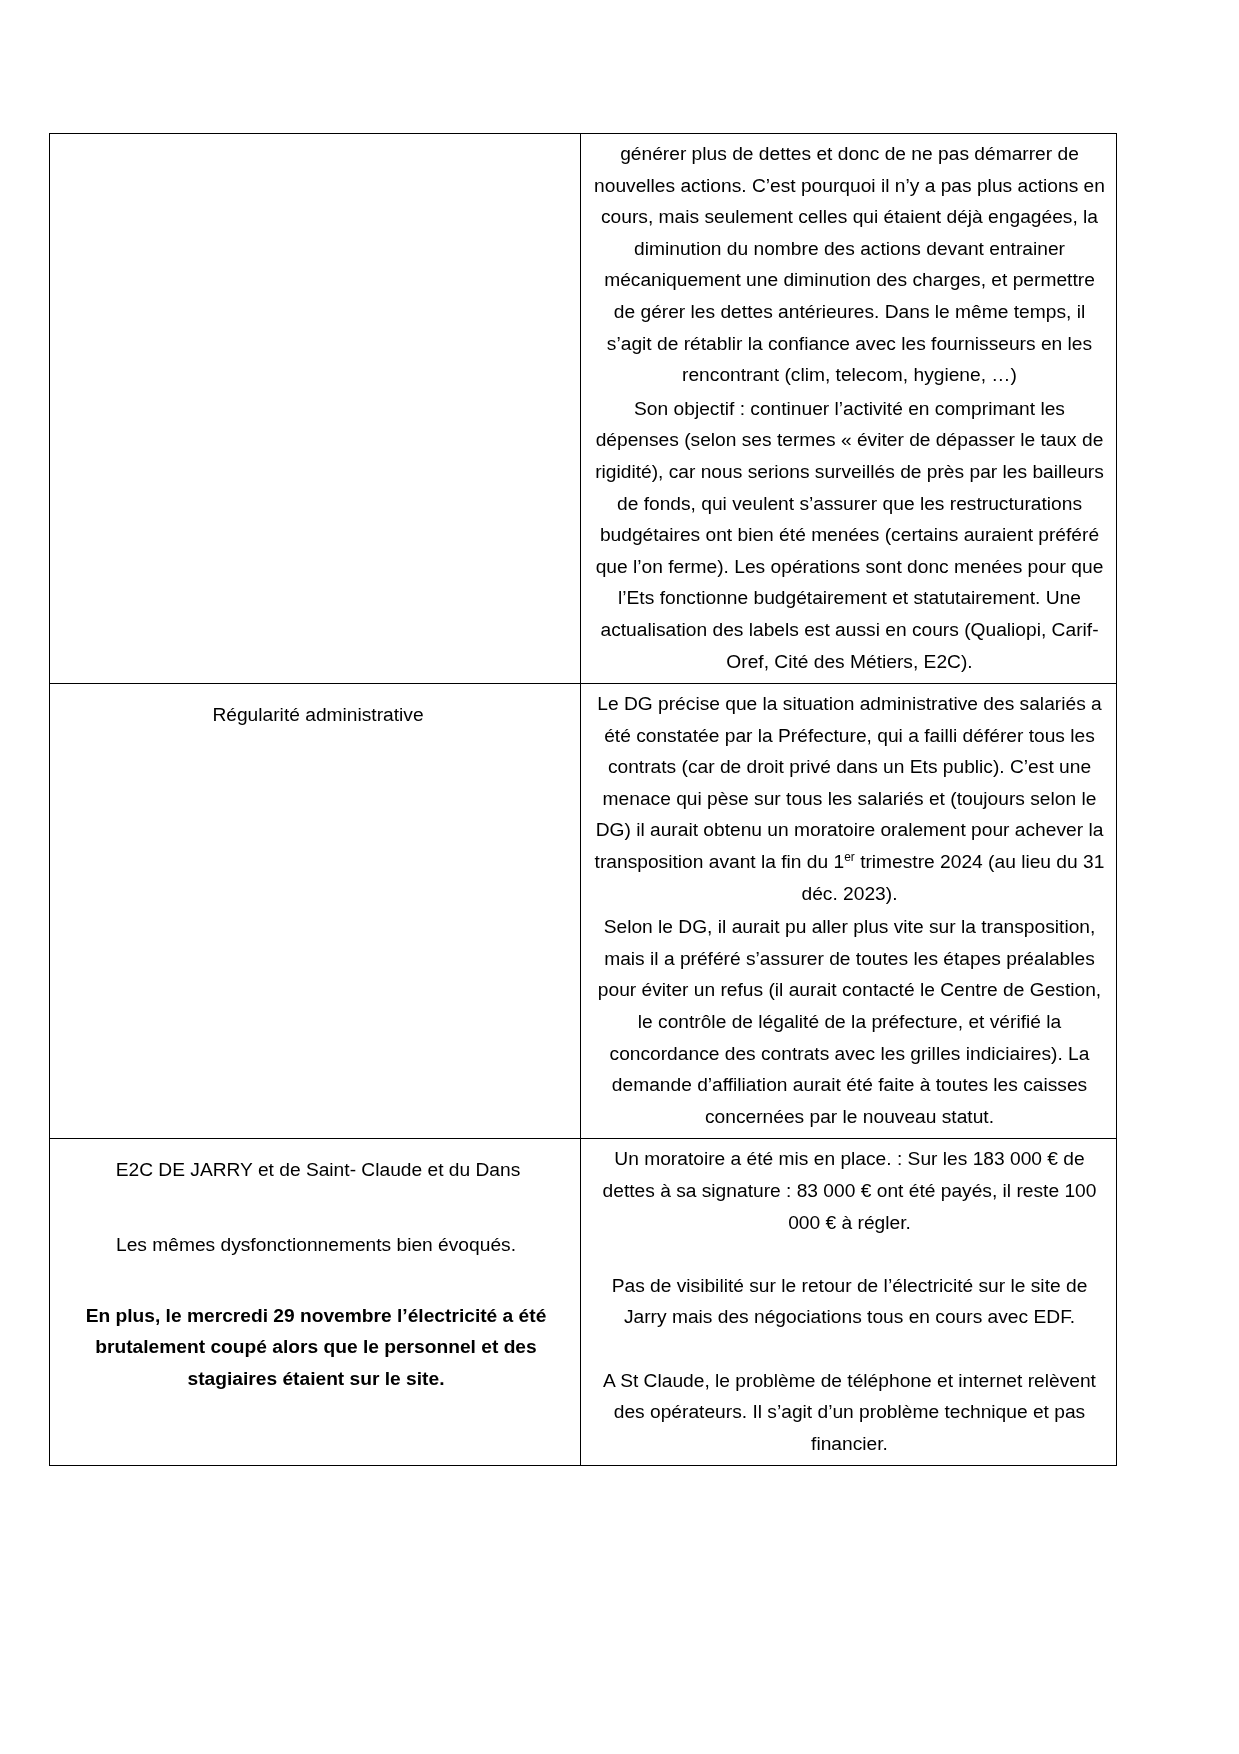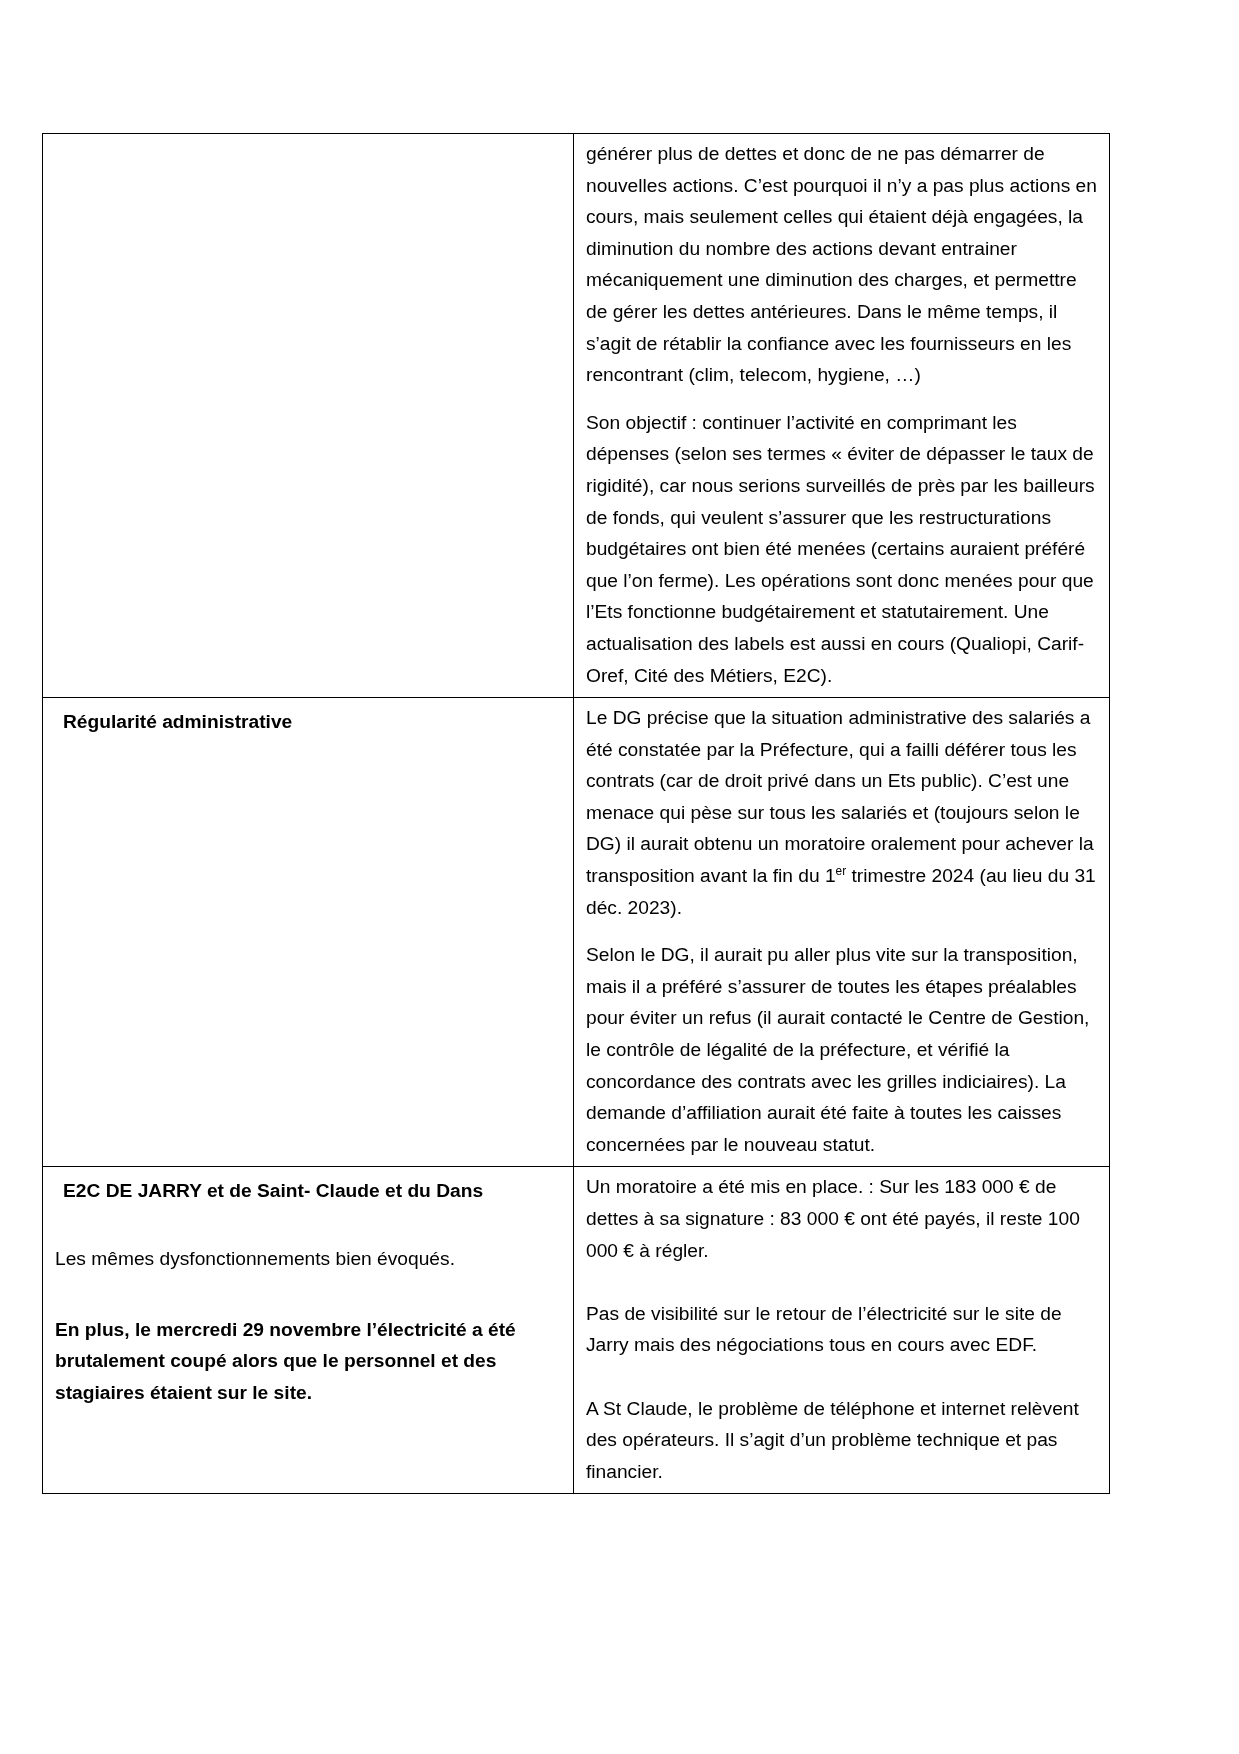--- a/index.html
+++ b/index.html
@@ -18,63 +18,64 @@
   .page {
     position: absolute;
     left: 0;
     top: 0;
     width: 1239px;
     height: 1754px;
     background: #ffffff;
   }
   .doc-table {
     position: absolute;
-    left: 42px;
+    left: 49px;
     top: 133px;
     width: 1021px;
     border-collapse: collapse;
     table-layout: fixed;
+    text-align: center;
   }
   .doc-table td {
     border: 1.6px solid #000000;
     vertical-align: top;
     padding: 4px 10px 6px 12px;
     font-size: 19.2px;
     line-height: 31.6px;
     font-family: "Liberation Sans", sans-serif;
   }
   .col-left { width: 508px; }
   .col-right { width: 513px; }
 
   .cell-p {
     margin: 0;
   }
   .cell-p + .cell-p {
-    margin-top: 16px;
+    margin-top: 2px;
   }
   .gap-p {
     margin: 0;
     height: 31.6px;
   }
   .bold {
     font-weight: bold;
     margin-top: 8px;
   }
   .u {
   }
   sup {
     font-size: 0.62em;
     vertical-align: super;
     line-height: 0;
     margin-top: 21px;
   }
   .indent-head {
-    margin: 4px;
+    margin: 11px;
     padding-left: 4px;
-    font-weight: bold;
+    font-weight: normal;
   }
   .empty-cell {
     
   }
 </style>
 </head>
 <body>
 
 <div class="page">
 

